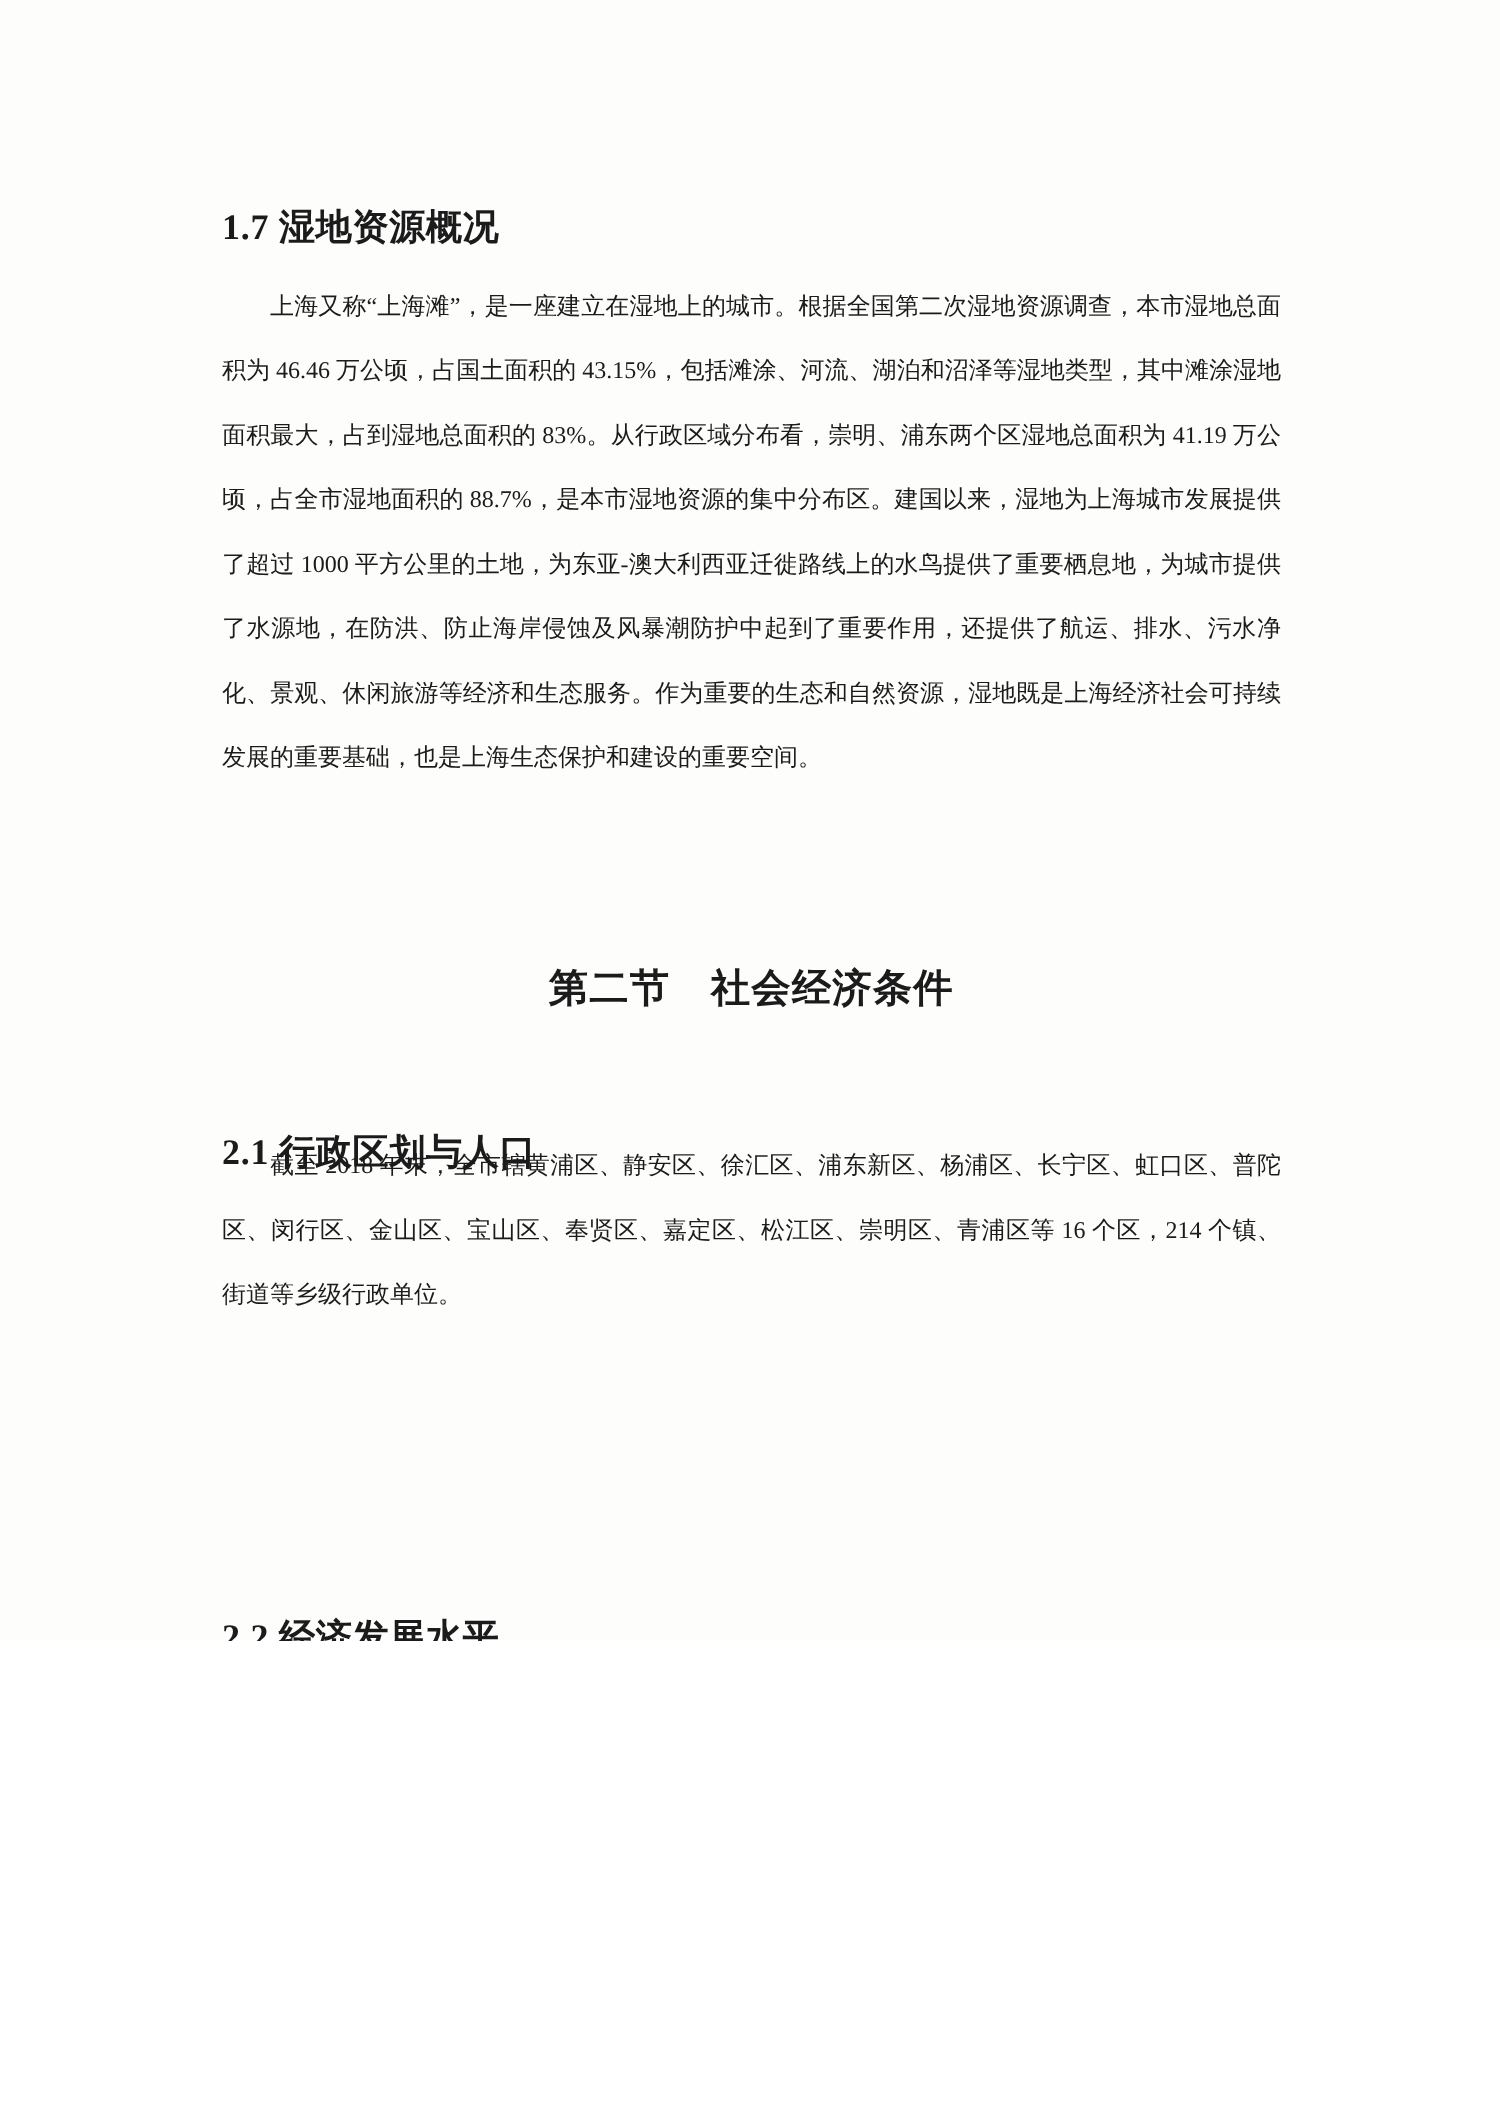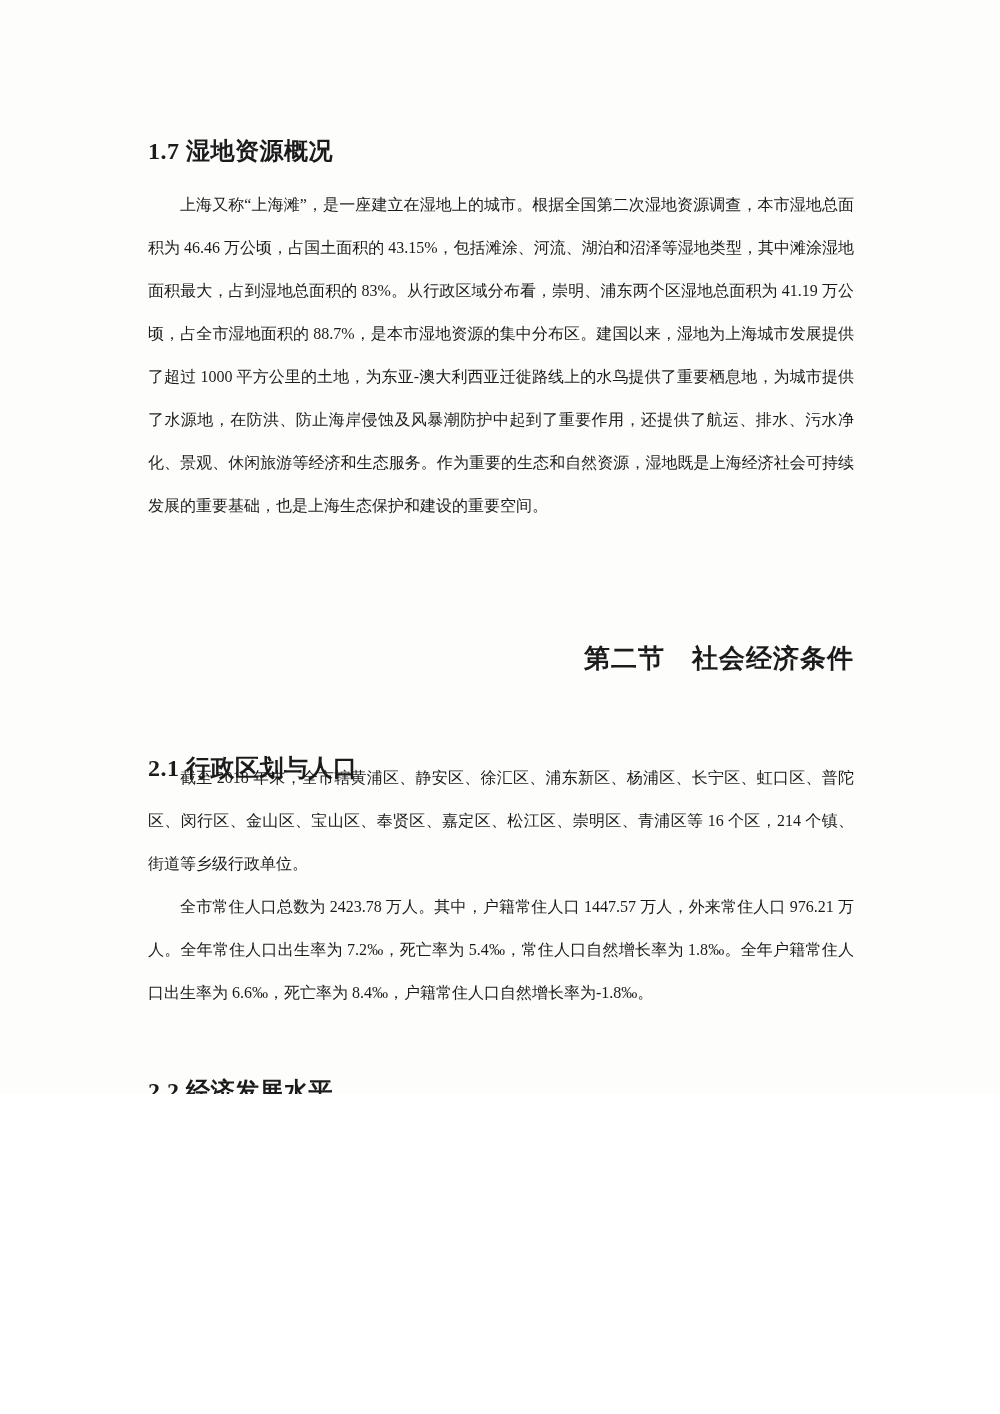--- a/index.html
+++ b/index.html
@@ -18,21 +18,21 @@
     left: 148px;
     width: 710px;
     font-size: 24px;
     font-weight: bold;
     letter-spacing: 0.5px;
     white-space: nowrap;
   }
   .chapter-heading {
     left: 148px;
     width: 706px;
-    text-align: right;
+    text-align: center;
     font-size: 26px;
     font-weight: bold;
     letter-spacing: 1px;
   }
   .para {
     left: 148px;
     width: 706px;
     font-size: 16px;
     line-height: 43px;
     text-align: justify;
@@ -53,20 +53,19 @@
   <h2 class="abs sub-heading" style="top: 135px;">1.7 湿地资源概况</h2>
 
   <p class="abs para" style="top: 183px;">上海又称“上海滩”，是一座建立在湿地上的城市。根据全国第二次湿地资源调查，本市湿地总面积为 46.46 万公顷，占国土面积的 43.15%，包括滩涂、河流、湖泊和沼泽等湿地类型，其中滩涂湿地面积最大，占到湿地总面积的 83%。从行政区域分布看，崇明、浦东两个区湿地总面积为 41.19 万公顷，占全市湿地面积的 88.7%，是本市湿地资源的集中分布区。建国以来，湿地为上海城市发展提供了超过 1000 平方公里的土地，为东亚-澳大利西亚迁徙路线上的水鸟提供了重要栖息地，为城市提供了水源地，在防洪、防止海岸侵蚀及风暴潮防护中起到了重要作用，还提供了航运、排水、污水净化、景观、休闲旅游等经济和生态服务。作为重要的生态和自然资源，湿地既是上海经济社会可持续发展的重要基础，也是上海生态保护和建设的重要空间。</p>
 
   <h1 class="abs chapter-heading" style="top: 641px;">第二节　社会经济条件</h1>
 
   <h2 class="abs sub-heading" style="top: 752px;">2.1 行政区划与人口</h2>
 
   <p class="abs para" style="top: 756px;">截至 2018 年末，全市辖黄浦区、静安区、徐汇区、浦东新区、杨浦区、长宁区、虹口区、普陀区、闵行区、金山区、宝山区、奉贤区、嘉定区、松江区、崇明区、青浦区等 16 个区，214 个镇、街道等乡级行政单位。</p>
 
-  <p class="abs para" style="top: 885px;">全市常住人口总数为 2423.78 万人。其中，户籍常住人口 1447.57 万人，外来常住人口 976.21 万人。全年常住人口出生率为 7.2‰，死亡率为 5.4‰，常住人口自然增长率为 1.8‰。全年户籍常住人口出生率为 6.6‰，死亡率为 8.4‰，户籍常住人口自然增长率为-1.8‰。</p>
 
   <h2 class="abs sub-heading" style="top: 1075px;">2.2 经济发展水平</h2>
 
 
   <div class="abs page-number" style="top: 1291px;">9</div>
 
 </div>
 
 </body></html>

